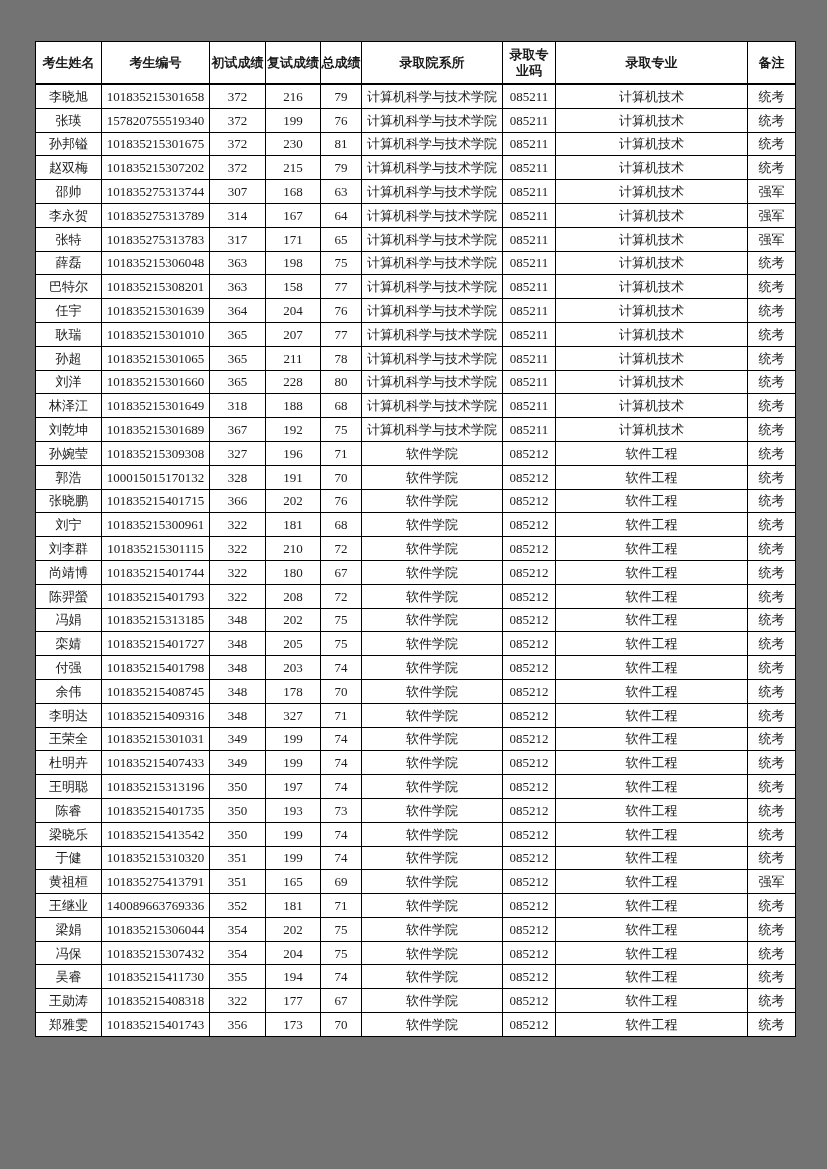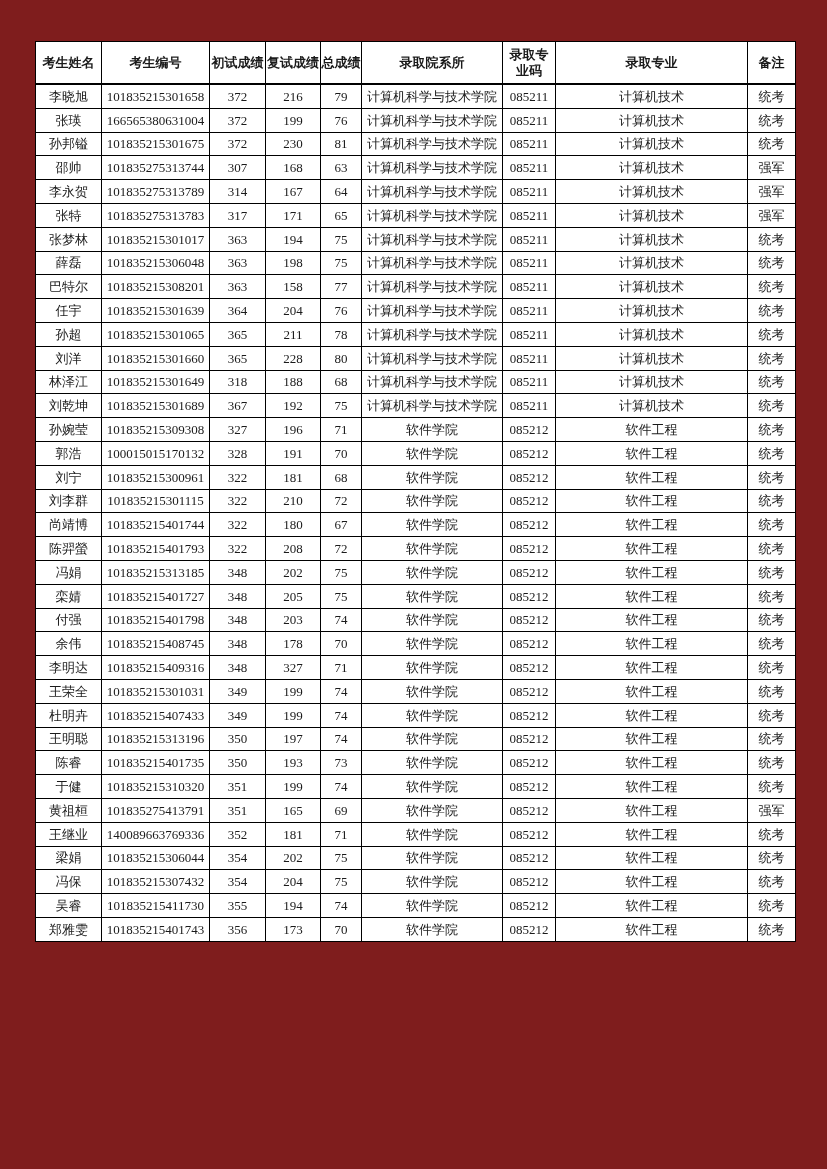--- a/index.html
+++ b/index.html
@@ -9,21 +9,21 @@
     height: 1169px;
     background: #ffffff;
     font-family: "Liberation Serif", "DejaVu Serif", serif;
     color: #1a1a1a;
     overflow: hidden;
   }
   .sheet {
     position: relative;
     width: 827px;
     height: 1169px;
-    background: #7f1d1d;
+    background: #737373;
   }
   table.admission {
     position: absolute;
     left: 35px;
     top: 41px;
     border-collapse: collapse;
     table-layout: fixed;
     background: #ffffff;
   }
   table.admission th,
@@ -95,41 +95,52 @@
           <td>372</td>
           <td>216</td>
           <td>79</td>
           <td>计算机科学与技术学院</td>
           <td>085211</td>
           <td>计算机技术</td>
           <td>统考</td>
         </tr>
         <tr>
           <td>张瑛</td>
-          <td>166565380631004</td>
+          <td>157820755519340</td>
           <td>372</td>
           <td>199</td>
           <td>76</td>
           <td>计算机科学与技术学院</td>
           <td>085211</td>
           <td>计算机技术</td>
           <td>统考</td>
         </tr>
         <tr>
           <td>孙邦镒</td>
           <td>101835215301675</td>
           <td>372</td>
           <td>230</td>
           <td>81</td>
           <td>计算机科学与技术学院</td>
           <td>085211</td>
           <td>计算机技术</td>
           <td>统考</td>
         </tr>
         <tr>
+          <td>赵双梅</td>
+          <td>101835215307202</td>
+          <td>372</td>
+          <td>215</td>
+          <td>79</td>
+          <td>计算机科学与技术学院</td>
+          <td>085211</td>
+          <td>计算机技术</td>
+          <td>统考</td>
+        </tr>
+        <tr>
           <td>邵帅</td>
           <td>101835275313744</td>
           <td>307</td>
           <td>168</td>
           <td>63</td>
           <td>计算机科学与技术学院</td>
           <td>085211</td>
           <td>计算机技术</td>
           <td>强军</td>
         </tr>
@@ -149,31 +160,20 @@
           <td>101835275313783</td>
           <td>317</td>
           <td>171</td>
           <td>65</td>
           <td>计算机科学与技术学院</td>
           <td>085211</td>
           <td>计算机技术</td>
           <td>强军</td>
         </tr>
         <tr>
-          <td>张梦林</td>
-          <td>101835215301017</td>
-          <td>363</td>
-          <td>194</td>
-          <td>75</td>
-          <td>计算机科学与技术学院</td>
-          <td>085211</td>
-          <td>计算机技术</td>
-          <td>统考</td>
-        </tr>
-        <tr>
           <td>薛磊</td>
           <td>101835215306048</td>
           <td>363</td>
           <td>198</td>
           <td>75</td>
           <td>计算机科学与技术学院</td>
           <td>085211</td>
           <td>计算机技术</td>
           <td>统考</td>
         </tr>
@@ -193,20 +193,31 @@
           <td>101835215301639</td>
           <td>364</td>
           <td>204</td>
           <td>76</td>
           <td>计算机科学与技术学院</td>
           <td>085211</td>
           <td>计算机技术</td>
           <td>统考</td>
         </tr>
         <tr>
+          <td>耿瑞</td>
+          <td>101835215301010</td>
+          <td>365</td>
+          <td>207</td>
+          <td>77</td>
+          <td>计算机科学与技术学院</td>
+          <td>085211</td>
+          <td>计算机技术</td>
+          <td>统考</td>
+        </tr>
+        <tr>
           <td>孙超</td>
           <td>101835215301065</td>
           <td>365</td>
           <td>211</td>
           <td>78</td>
           <td>计算机科学与技术学院</td>
           <td>085211</td>
           <td>计算机技术</td>
           <td>统考</td>
         </tr>
@@ -259,20 +270,31 @@
           <td>100015015170132</td>
           <td>328</td>
           <td>191</td>
           <td>70</td>
           <td>软件学院</td>
           <td>085212</td>
           <td>软件工程</td>
           <td>统考</td>
         </tr>
         <tr>
+          <td>张晓鹏</td>
+          <td>101835215401715</td>
+          <td>366</td>
+          <td>202</td>
+          <td>76</td>
+          <td>软件学院</td>
+          <td>085212</td>
+          <td>软件工程</td>
+          <td>统考</td>
+        </tr>
+        <tr>
           <td>刘宁</td>
           <td>101835215300961</td>
           <td>322</td>
           <td>181</td>
           <td>68</td>
           <td>软件学院</td>
           <td>085212</td>
           <td>软件工程</td>
           <td>统考</td>
         </tr>
@@ -402,20 +424,31 @@
           <td>101835215401735</td>
           <td>350</td>
           <td>193</td>
           <td>73</td>
           <td>软件学院</td>
           <td>085212</td>
           <td>软件工程</td>
           <td>统考</td>
         </tr>
         <tr>
+          <td>梁晓乐</td>
+          <td>101835215413542</td>
+          <td>350</td>
+          <td>199</td>
+          <td>74</td>
+          <td>软件学院</td>
+          <td>085212</td>
+          <td>软件工程</td>
+          <td>统考</td>
+        </tr>
+        <tr>
           <td>于健</td>
           <td>101835215310320</td>
           <td>351</td>
           <td>199</td>
           <td>74</td>
           <td>软件学院</td>
           <td>085212</td>
           <td>软件工程</td>
           <td>统考</td>
         </tr>
@@ -468,20 +501,31 @@
           <td>101835215411730</td>
           <td>355</td>
           <td>194</td>
           <td>74</td>
           <td>软件学院</td>
           <td>085212</td>
           <td>软件工程</td>
           <td>统考</td>
         </tr>
         <tr>
+          <td>王勋涛</td>
+          <td>101835215408318</td>
+          <td>322</td>
+          <td>177</td>
+          <td>67</td>
+          <td>软件学院</td>
+          <td>085212</td>
+          <td>软件工程</td>
+          <td>统考</td>
+        </tr>
+        <tr>
           <td>郑雅雯</td>
           <td>101835215401743</td>
           <td>356</td>
           <td>173</td>
           <td>70</td>
           <td>软件学院</td>
           <td>085212</td>
           <td>软件工程</td>
           <td>统考</td>
         </tr>

